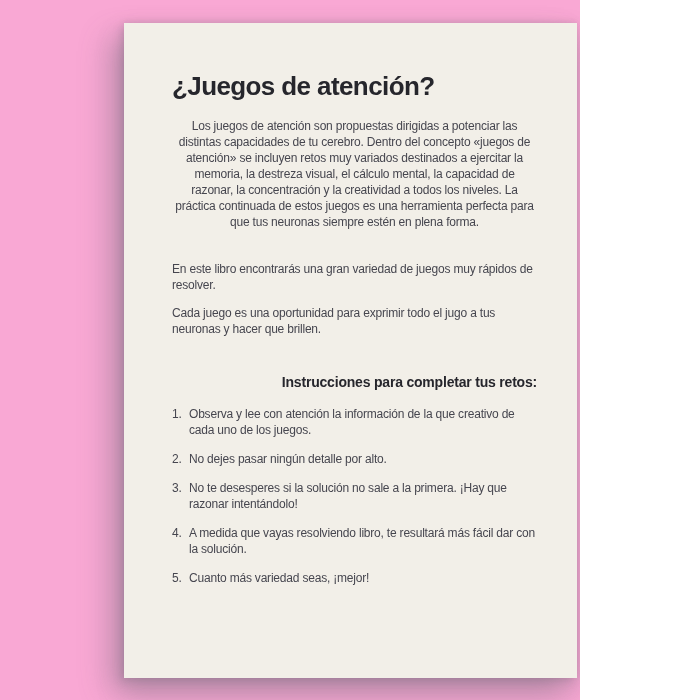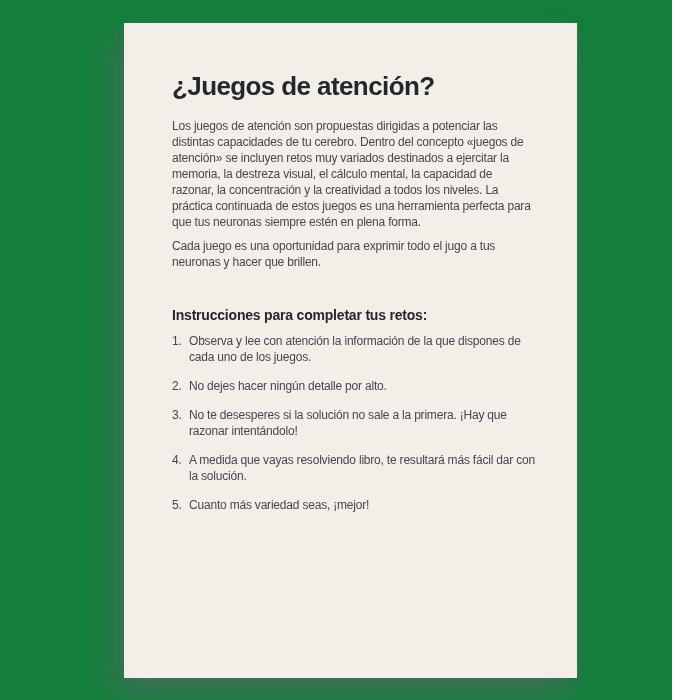--- a/index.html
+++ b/index.html
@@ -3,23 +3,23 @@
 <meta charset="utf-8">
 <style>
   html, body {
     margin: 0;
     padding: 0;
     background: #ffffff;
     font-family: "Liberation Sans", "DejaVu Sans", sans-serif;
   }
   .canvas {
     position: relative;
-    width: 672px;
+    width: 580px;
     height: 700px;
-    background: #15803d;
+    background: #f9a8d4;
     overflow: hidden;
   }
   .sheet {
     position: absolute;
     left: 124px;
     top: 23px;
     width: 453px;
     height: 655px;
     background: #F2EFE8;
     box-shadow:
@@ -43,29 +43,31 @@
     color: #26262C;
   }
   p.para {
     margin: 0 0 12px 0;
     font-size: 12px;
     line-height: 16px;
     letter-spacing: -0.2px;
     color: #46464F;
   }
   p.para-lead {
-    margin-bottom: 8px;
+    margin-bottom: 31px;
+    text-align: center;
   }
   h2.instructions-heading {
-    margin: 37px 0 9px 0;
+    margin: 37px 0 15px 0;
     font-size: 14px;
     line-height: 17px;
     font-weight: bold;
     letter-spacing: -0.2px;
     color: #26262C;
+    text-align: right;
   }
   .list {
     margin: 0;
   }
   .item {
     display: flex;
     margin: 0 0 13px 0;
     font-size: 12px;
     line-height: 16px;
     letter-spacing: -0.2px;
@@ -83,35 +85,36 @@
 <body>
 
 <div class="canvas">
   <div class="sheet">
     <div class="content">
 
       <h1 class="title">¿Juegos de atención?</h1>
 
       <p class="para para-lead">Los juegos de atención son propuestas dirigidas a potenciar las distintas capacidades de tu cerebro. Dentro del concepto «juegos de atención» se incluyen retos muy variados destinados a ejercitar la memoria, la destreza visual, el cálculo mental, la capacidad de razonar, la concentración y la creatividad a todos los niveles. La práctica continuada de estos juegos es una herramienta perfecta para que tus neuronas siempre estén en plena forma.</p>
 
+      <p class="para">En este libro encontrarás una gran variedad de juegos muy rápidos de resolver.</p>
 
       <p class="para">Cada juego es una oportunidad para exprimir todo el jugo a tus neuronas y hacer que brillen.</p>
 
       <h2 class="instructions-heading">Instrucciones para completar tus retos:</h2>
 
       <div class="list">
 
         <div class="item">
           <span class="num">1.</span>
-          <span class="txt">Observa y lee con atención la información de la que dispones de cada uno de los juegos.</span>
+          <span class="txt">Observa y lee con atención la información de la que creativo de cada uno de los juegos.</span>
         </div>
 
         <div class="item">
           <span class="num">2.</span>
-          <span class="txt">No dejes hacer ningún detalle por alto.</span>
+          <span class="txt">No dejes pasar ningún detalle por alto.</span>
         </div>
 
         <div class="item">
           <span class="num">3.</span>
           <span class="txt">No te desesperes si la solución no sale a la primera. ¡Hay que razonar intentándolo!</span>
         </div>
 
         <div class="item">
           <span class="num">4.</span>
           <span class="txt">A medida que vayas resolviendo libro, te resultará más fácil dar con la solución.</span>

